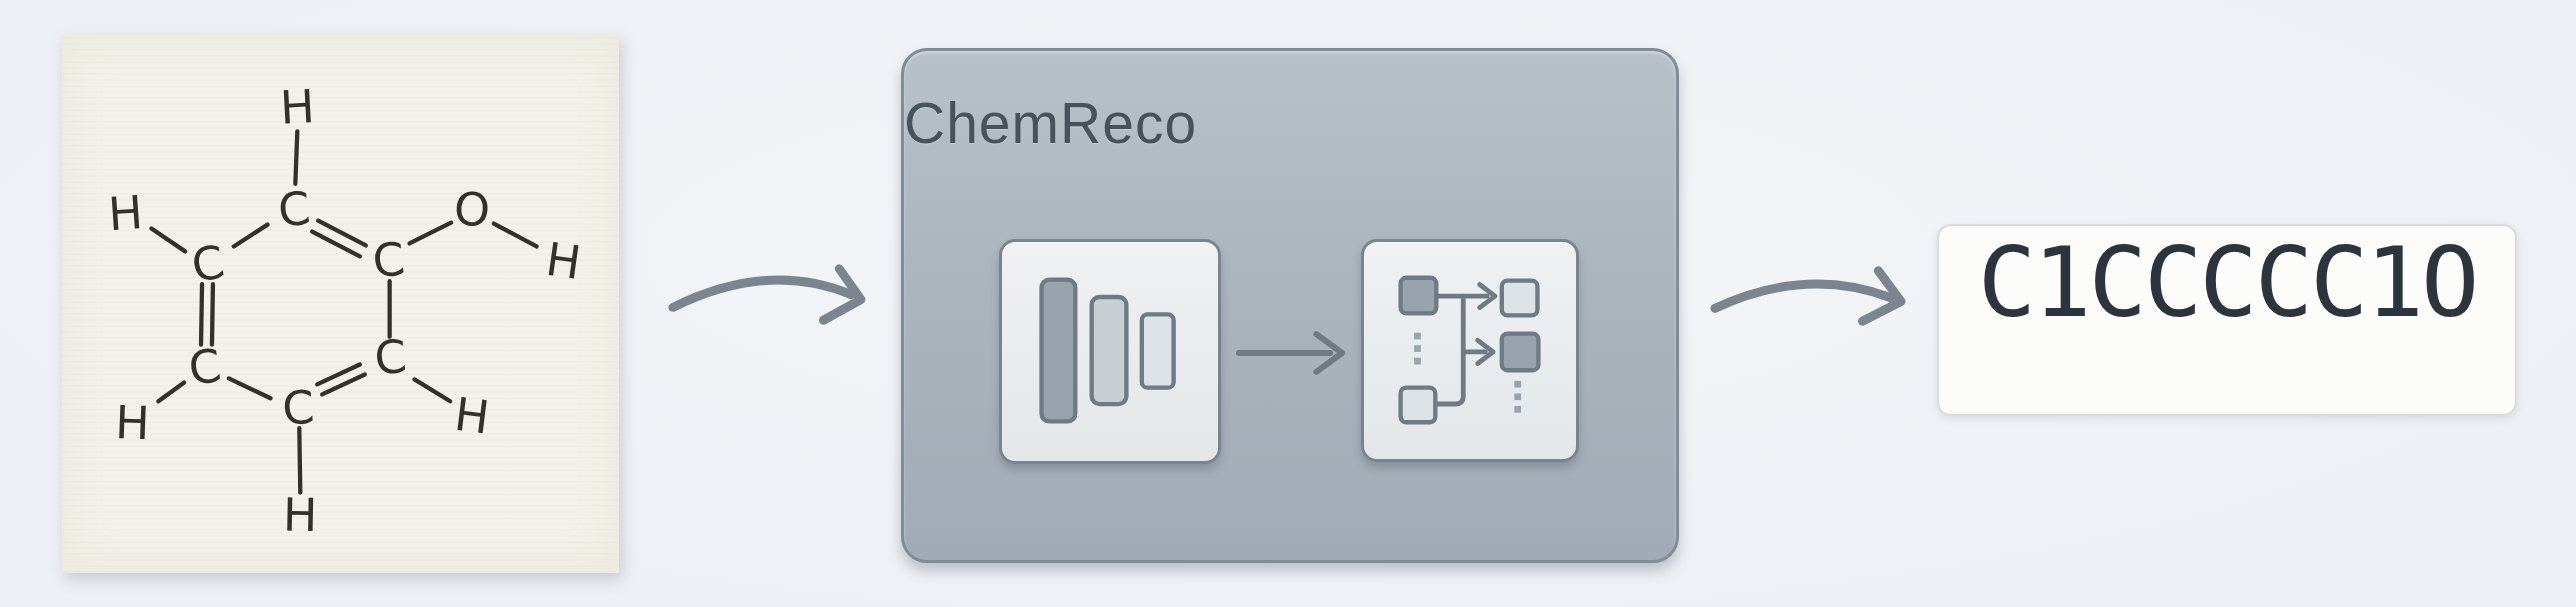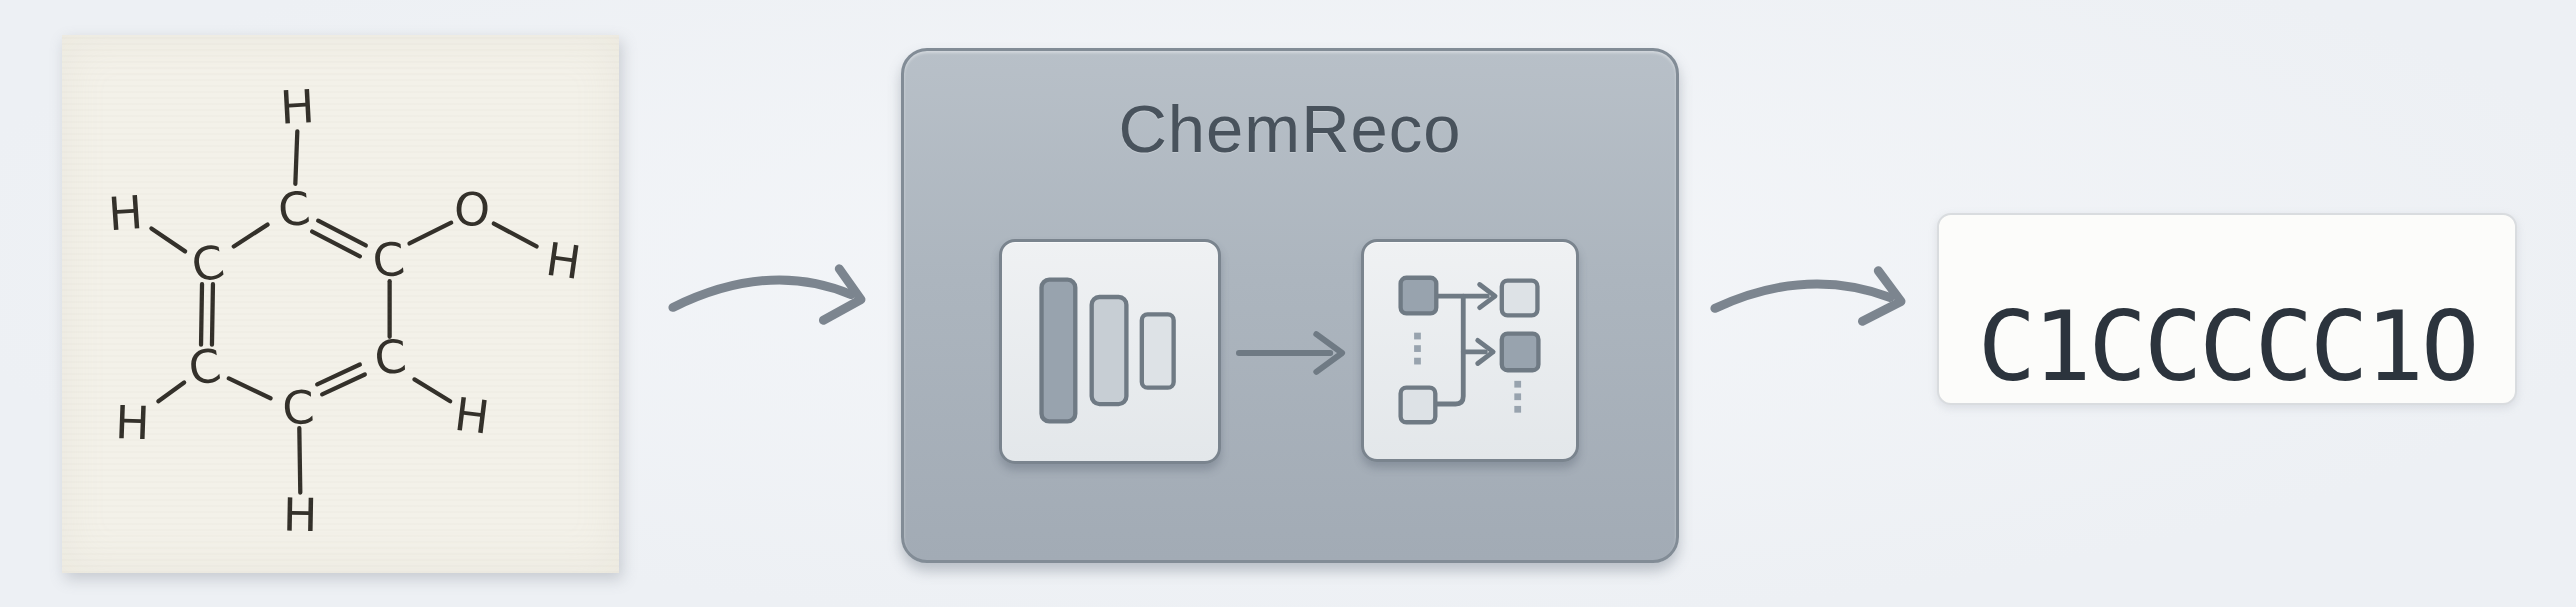--- a/index.html
+++ b/index.html
@@ -30,41 +30,41 @@
   .flow-arrow path,.flow-arrow polyline{fill:none;stroke:var(--arrow);stroke-width:9;
     stroke-linecap:round;stroke-linejoin:round}
   #arrow1{left:645px;top:248px;width:238px;height:99px}
   #arrow2{left:1687px;top:248px;width:238px;height:99px}
 
   
   .model-box{position:absolute;left:901px;top:48px;width:778px;height:515px;
     border:3px solid var(--model-border);border-radius:26px;
     background:linear-gradient(180deg,var(--model-bg-top) 0%, #acb5be 45%, var(--model-bg-bottom) 100%);
     box-shadow:0 8px 13px rgba(90,100,115,.35), inset 0 2px 3px rgba(255,255,255,.38)}
-  .model-title{margin-top:44px;text-align:center;font-size:67px;line-height:1;
+  .model-title{margin-top:44px;font-size:57px;line-height:1;
     letter-spacing:1px;color:var(--title);text-shadow:0 1px 1px rgba(255,255,255,.25)}
   .subbox{position:absolute;border:3px solid var(--subbox-border);border-radius:16px;
     background:linear-gradient(180deg,#eff1f3,#e3e7ea);
     box-shadow:0 6px 9px rgba(70,80,95,.30), inset 0 1px 1px rgba(255,255,255,.6)}
   #encoder-box{left:95px;top:188px;width:222px;height:225px}
   #decoder-box{left:457px;top:188px;width:218px;height:223px}
   .subbox svg{position:absolute;inset:0;width:100%;height:100%;overflow:visible}
   .sq{stroke:var(--icon-line);stroke-width:4.5}
   .sq.dark{fill:var(--icon-dark)} .sq.mid{fill:var(--icon-mid)} .sq.light{fill:var(--icon-light)}
   .dot{fill:var(--icon-dark)}
   .conn{fill:none;stroke:var(--icon-line);stroke-width:5;stroke-linecap:round;stroke-linejoin:round}
   .mini-arrow{position:absolute;left:331px;top:280px;width:119px;height:44px;overflow:visible}
   .mini-arrow line,.mini-arrow polyline{fill:none;stroke:var(--icon-line);stroke-width:6;
     stroke-linecap:round;stroke-linejoin:round}
 
   
-  .output-box{position:absolute;left:1937px;top:213px;width:580px;height:192px;
+  .output-box{position:absolute;left:1937px;top:224px;width:580px;height:192px;
     background:var(--output-bg);border:2px solid var(--output-border);border-radius:14px;
     box-shadow:0 3px 9px rgba(140,146,158,.22);
-    display:flex;align-items:flex-end;justify-content:center}
+    display:flex;align-items:flex-start;justify-content:center}
   .smiles{font-family:"DejaVu Sans Mono",monospace;font-size:97px;letter-spacing:-3px;
     color:var(--output-text)}
 </style>
 </head>
 <body>
 
 <div class="canvas">
 
   <div class="paper">
     <svg id="molecule-svg" viewBox="0 0 561 542">

